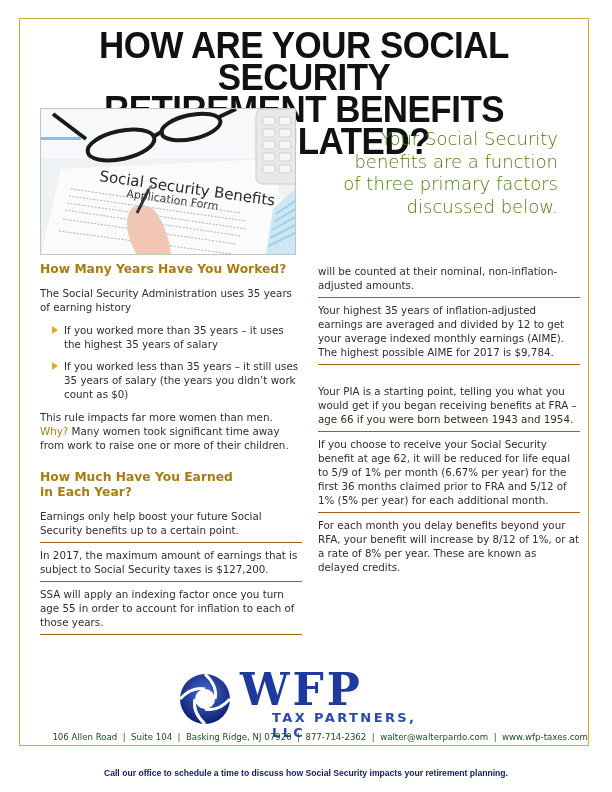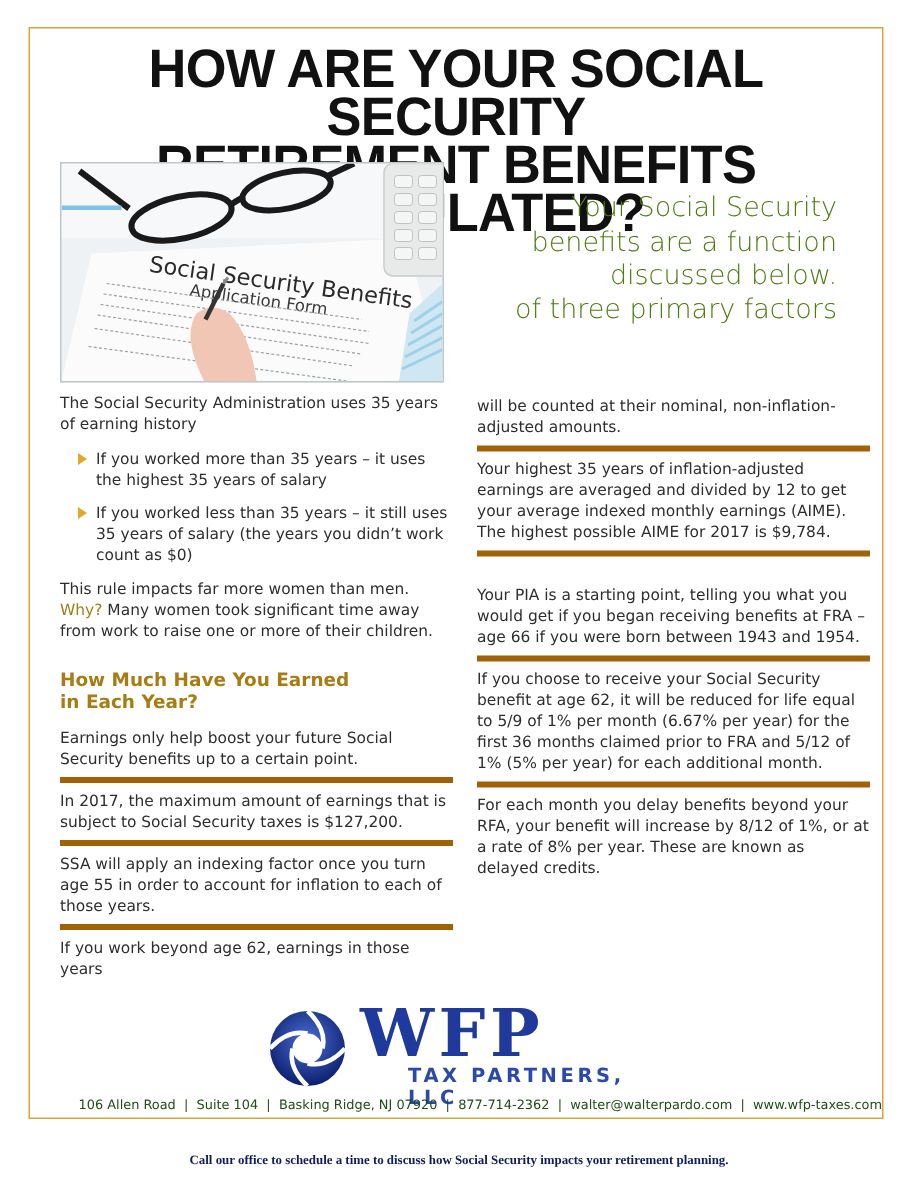--- a/index.html
+++ b/index.html
@@ -8,34 +8,34 @@
   .title { position: absolute; left: 19px; top: 30px; width: 570px; text-align: center; font-family: "Liberation Sans", sans-serif; font-weight: 900; font-size: 36px; line-height: 32px; color: #111; letter-spacing: -0.5px; }
   .title div { transform: scaleX(0.97); }
   .photo { position: absolute; left: 40px; top: 108px; width: 254px; height: 145px; border: 1px solid #bfc6c8; overflow: hidden; background: #e9eef0; }
   .photo svg { display: block; }
   .intro { position: absolute; left: 320px; top: 128px; width: 238px; text-align: right; font-size: 18px; line-height: 22.5px; color: #4d7c0f; font-family: "DejaVu Sans", sans-serif; font-weight: 300; }
   .col { position: absolute; font-size: 10.3px; line-height: 14px; color: #2e2e2e; }
   .col-left { left: 40px; top: 262px; width: 262px; }
   .col-right { left: 318px; top: 264px; width: 262px; }
   h2 { font-family: "DejaVu Sans", sans-serif; font-weight: bold; font-size: 12.3px; line-height: 15px; color: #a77d13; margin: 0 0 9px 0; }
   p { margin: 0; }
-  .blk { padding: 0 0 5px 0; margin-bottom: 5px; border-bottom: 4px solid #a16207; }
+  .blk { padding: 0 0 5px 0; margin-bottom: 5px; border-bottom: 1px solid #a16207; }
   .blk.last { border-bottom: none; }
   .plain { margin-bottom: 9px; }
   ul { list-style: none; margin: 0 0 9px 0; padding: 0 0 0 12px; }
   li { position: relative; padding-left: 12px; margin-bottom: 8px; }
   li .tri { position: absolute; left: 0; top: 3px; width: 0; height: 0; border-top: 4px solid transparent; border-bottom: 4px solid transparent; border-left: 6px solid #e3a82a; }
   .why { color: #a77d13; font-weight: normal; }
   .spacer { height: 18px; }
   .logo { position: absolute; left: 178px; top: 670px; width: 260px; height: 60px; }
   .logo-mark { position: absolute; left: 0; top: 2px; width: 54px; height: 54px; }
   .logo-wfp { position: absolute; left: 62px; top: -4px; font-family: "DejaVu Serif", serif; font-weight: bold; font-size: 44px; color: #1f3a9c; letter-spacing: 3px; line-height: 48px; }
   .logo-sub { position: absolute; left: 94px; top: 40px; font-family: "DejaVu Sans", sans-serif; font-size: 13px; letter-spacing: 2.4px; color: #2a49a8; font-weight: bold; }
   .contact { position: absolute; left: 20px; top: 732px; width: 568px; text-align: right; font-size: 8.6px; color: #1e4d16; white-space: pre; }
-  .cta { position: absolute; left: 0; top: 768px; width: 612px; text-align: center; font-family: Liberation Serif, serif; font-weight: bold; font-size: 8.6px; color: #0f1d5e; }
+  .cta { position: absolute; left: 0; top: 768px; width: 612px; text-align: center; font-family: Liberation Sans, sans-serif; font-weight: bold; font-size: 8.6px; color: #0f1d5e; }
 </style>
 </head>
 <body>
 
 <div class="frame"></div>
 
 <div class="title">
   <div>HOW ARE YOUR SOCIAL SECURITY</div>
   <div>RETIREMENT BENEFITS CALCULATED?</div>
 </div>
@@ -92,46 +92,44 @@
       <path d="M108 80 L96 104" stroke="#333" stroke-width="3"></path>
       <path d="M108 80 L111 76" stroke="#888" stroke-width="2"></path>
     </g>
     <rect x="0" y="28" width="40" height="3" fill="#7fc2e5"></rect>
   </svg>
 </div>
 
 <div class="intro">
   <div>Your Social Security</div>
   <div>benefits are a function</div>
+  <div>of three primary factors</div>
   <div>discussed below.</div>
-  <div>of three primary factors</div>
 </div>
 
 <div class="col col-left">
+  <h2>How Many Years Have You Worked?</h2>
   <p class="plain">The Social Security Administration uses 35 years of earning history</p>
   <ul>
     <li><span class="tri"></span><span>If you worked more than 35 years – it uses the highest 35 years of salary</span></li>
     <li><span class="tri"></span><span>If you worked less than 35 years – it still uses 35 years of salary (the years you didn’t work count as $0)</span></li>
   </ul>
   <p><span>This rule impacts far more women than men.</span> <span class="why">Why?</span> <span>Many women took significant time away from work to raise one or more of their children.</span></p>
 
   <div class="spacer"></div>
 
   <h2><span>How Much Have You Earned</span><br><span>in Each Year?</span></h2>
   <div class="blk">
       <p>Earnings only help boost your future Social Security benefits up to a certain point.</p>
     </div>
   <div class="blk">
       <p>In 2017, the maximum amount of earnings that is subject to Social Security taxes is $127,200.</p>
     </div>
   <div class="blk">
       <p>SSA will apply an indexing factor once you turn age 55 in order to account for inflation to each of those years.</p>
-    </div>
-  <div class="blk last">
-      <p>If you work beyond age 62, earnings in those years</p>
     </div>
 </div>
 
 <div class="col col-right">
   <div class="blk">
       <p>will be counted at their nominal, non-inflation-adjusted amounts.</p>
     </div>
   <div class="blk">
       <p>Your highest 35 years of inflation-adjusted earnings are averaged and divided by 12 to get your average indexed monthly earnings (AIME). The highest possible AIME for 2017 is $9,784.</p>
     </div>

